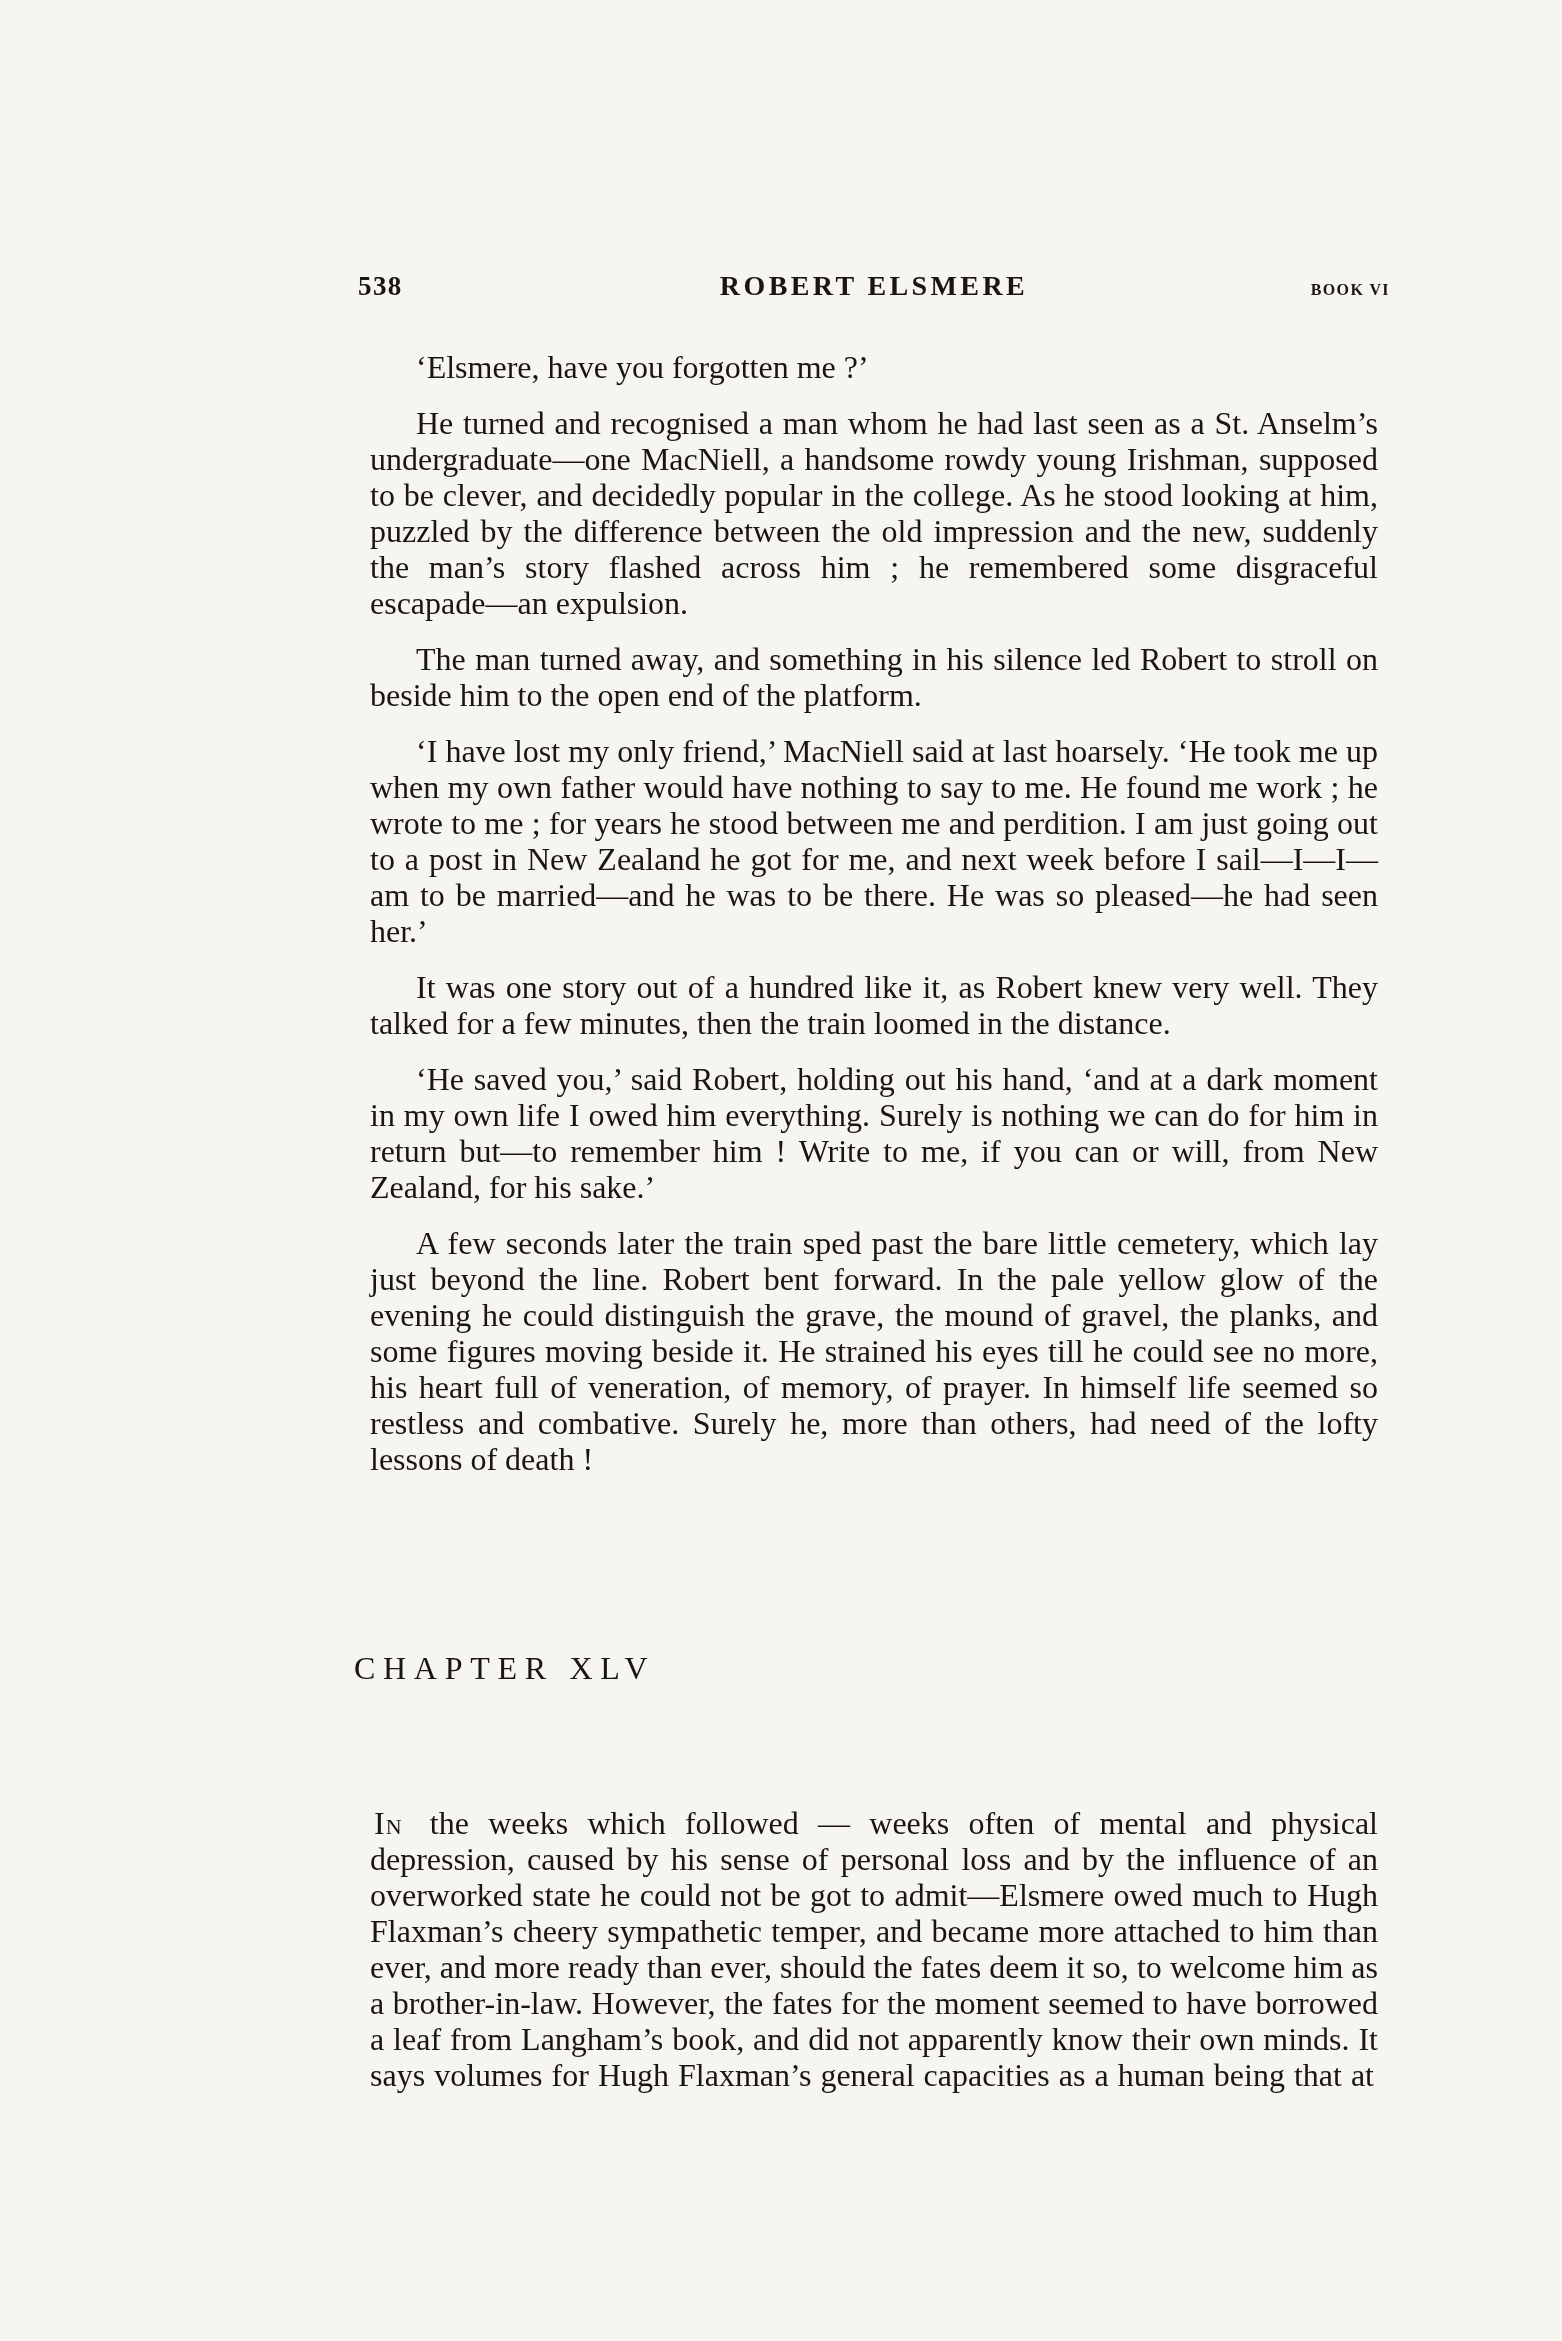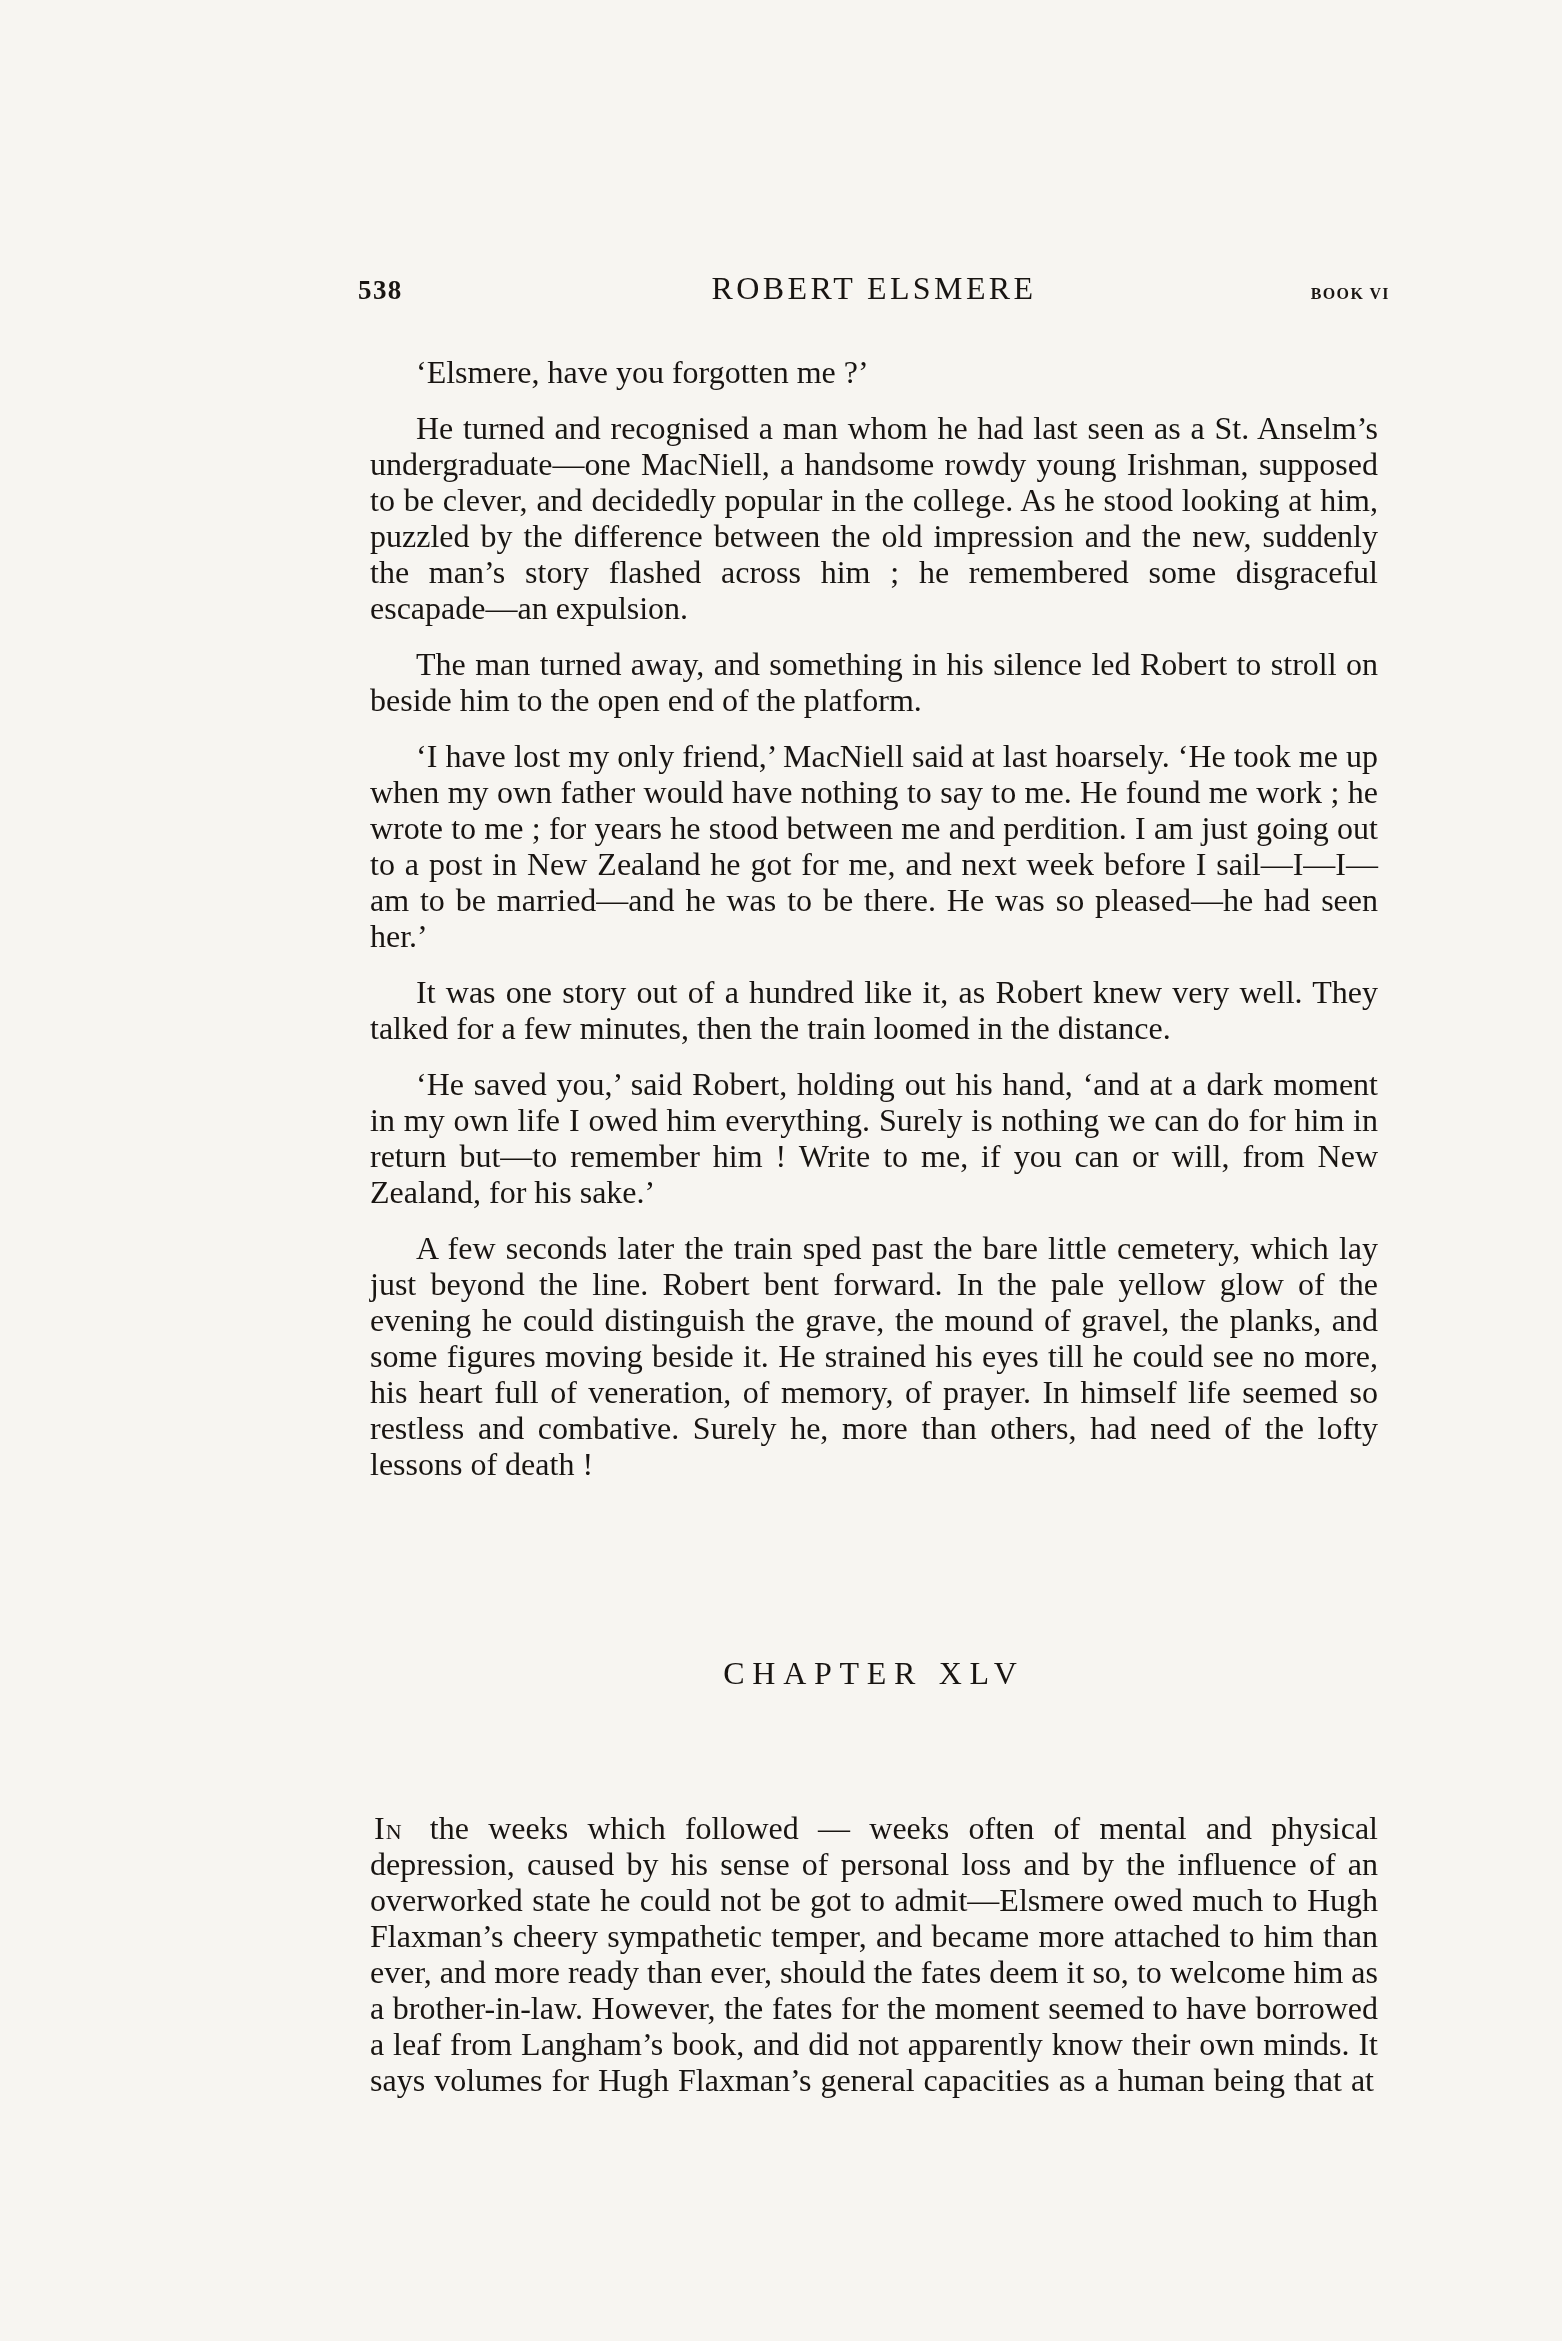--- a/index.html
+++ b/index.html
@@ -32,42 +32,42 @@
     margin-bottom:19px;
   }
   .pagenum{
     justify-self:start;
     font-size:27px;
     font-weight:bold;
     letter-spacing:1.4px;
   }
   .running-title{
     justify-self:center;
-    font-size:32px;
+    font-size:28px;
     letter-spacing:3.4px;
-    font-weight:normal;
+    font-weight:bold;
   }
   .book-label{
     justify-self:end;
     font-size:16px;
     font-weight:bold;
     letter-spacing:1.4px;
   }
   .body-text p,
   .chapter-text p{
     font-size:32px;
     line-height:36px;
     text-align:justify;
     text-indent:46px;
     margin:12px;
   }
   .chapter-heading{
     margin-top:149px;
     margin-bottom:94px;
-    text-align:center;
+    text-align:left;
     font-size:32px;
     font-weight:normal;
     letter-spacing:7.7px;
   }
   .chapter-text p.opening{
     text-indent:0;
   }
   .chapter-text p.continued{
     text-align-last:justify;
   }

